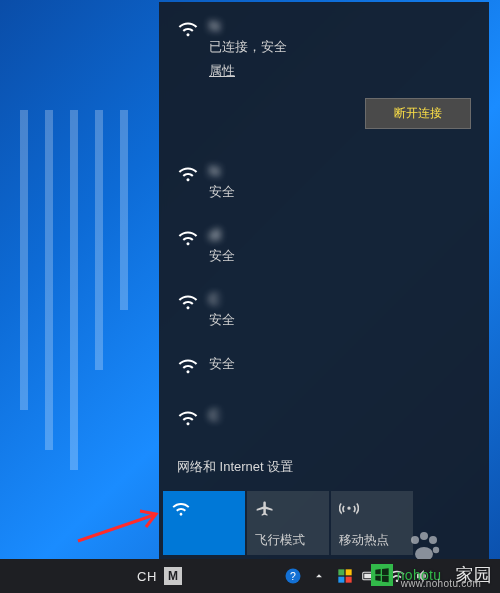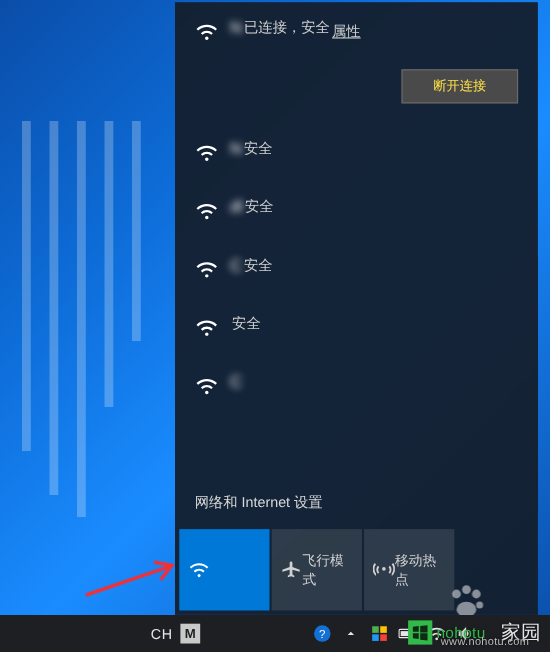--- a/index.html
+++ b/index.html
@@ -17,37 +17,37 @@
 
   
   .flyout {
     position: absolute; right: 11px; top: 2px; width: 330px; height: 557px;
     background: rgba(20,30,44,0.94); color: #e0e0e0;
     display: flex; flex-direction: column; backdrop-filter: blur(4px);
   }
   .networks { flex: 1 1 auto; overflow: hidden; padding: 4px 0 0 0; }
   .net { display: flex; align-items: flex-start; padding: 10px 18px 14px 18px; }
   .net-icon { flex: 0 0 32px; padding-top: 2px; }
-  .net-body { flex: 1 1 auto; display: flex; gap: 2px; }
+  .net-body { flex: 1 1 auto; display: flex; flex-direction: column; gap: 2px; }
   .ssid { font-size: 15px; line-height: 20px; color: #fff; filter: blur(3.5px); }
   .status, .props { font-size: 13px; color: #d0d0d0; }
   .props { text-decoration: underline; margin-top: 4px; cursor: pointer; }
   .disc-wrap { display: flex; justify-content: flex-end; padding: 4px 18px 22px 0; }
   .disc-btn {
     border: 1px solid #6b6b6b; background: #4a4a4a; color: #fde047;
     font-size: 12px; padding: 6px 28px; cursor: pointer;
   }
   .settings-area { padding: 6px 18px 8px 18px; font-size: 13px; }
   .settings-link { color: #d8d8d8; cursor: pointer; display: inline-block; margin-bottom: 4px; }
   .settings-desc { color: #a8a8a8; font-size: 12.5px; }
 
   .tiles { display: flex; gap: 2px; padding: 3px 4px 4px 4px; }
   .tile {
-    flex: 0 0 82px; height: 74px; display: flex; flex-direction: row;
-    align-items: center; justify-content: space-between;
+    flex: 0 0 82px; height: 64px; display: flex; flex-direction: column;
+    align-items: flex-start; justify-content: space-between;
     padding: 8px 8px 6px 8px; font-size: 12px; color: #d0d0d0;
     background: rgba(80,90,100,0.45);
   }
   .tile.active { background: #0078d7; color: #fff; }
   .tile .tile-label { font-size: 12.5px; }
   .tile .tile-label.blur { filter: blur(3px); }
 
   
   .paw { position: absolute; right: 58px; top: 530px; width: 36px; height: 36px; opacity: 0.5; }
   .paw .pad { fill: #fff; }

